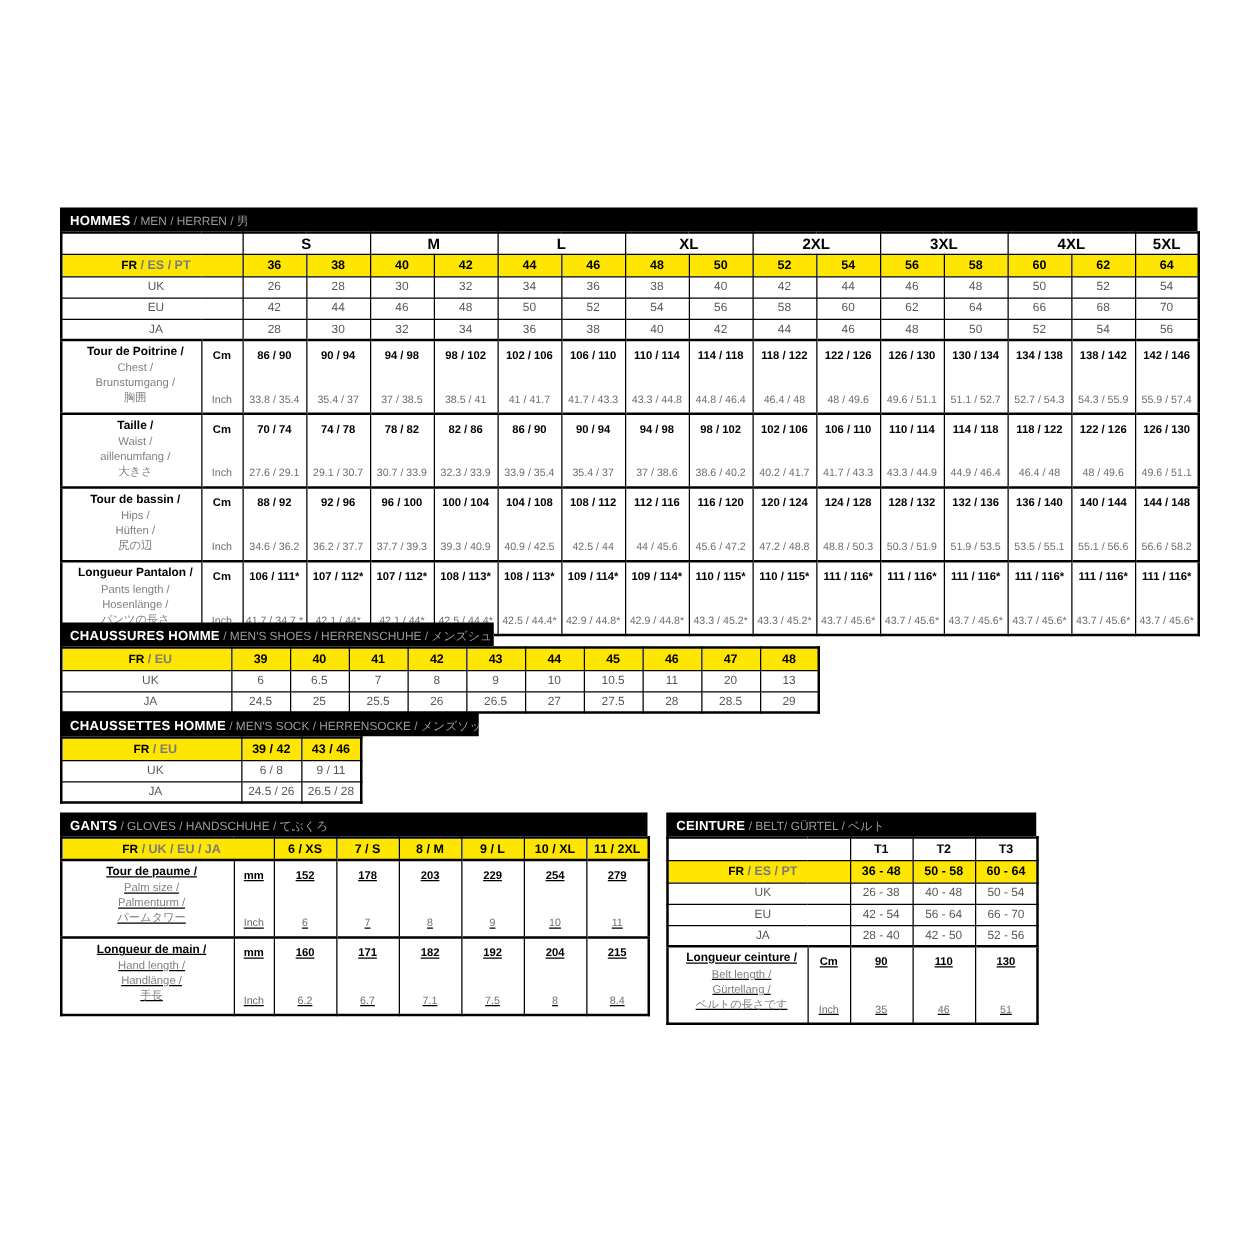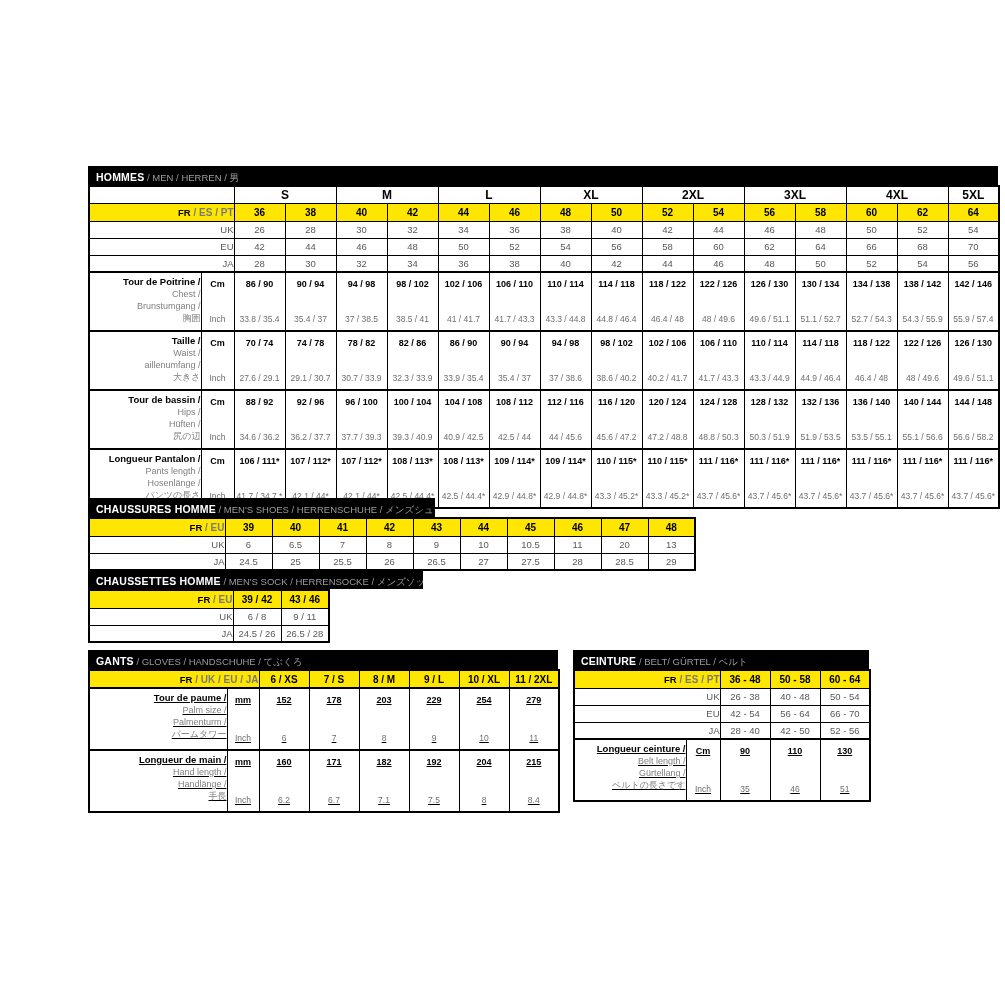--- a/index.html
+++ b/index.html
@@ -1,17 +1,17 @@
 <!DOCTYPE html>
 <html><head>
 <meta charset="utf-8">
 <style>
   html,body{margin:0;padding:0;background:#fff;}
   body{width:1005px;height:1005px;position:relative;font-family:"Liberation Sans",sans-serif;color:#000;}
-  .sec{position:absolute;margin-left:40px;}
+  .sec{position:absolute;}
   .sec-men{left:48px;top:166px;width:910px;}
   .sec-shoes{left:48px;top:498px;width:606px;}
   .sec-socks{left:48px;top:570px;width:240px;}
   .sec-gloves{left:48px;top:650px;width:470px;}
   .sec-belt{left:533px;top:650px;width:296px;}
   .bar{background:#000;color:#fff;height:19px;line-height:19px;padding-left:8px;box-sizing:border-box;white-space:nowrap;overflow:hidden;}
   .bar-main{font-weight:bold;font-size:10.5px;letter-spacing:.2px;}
   .bar-rest{color:#9c9c9c;font-size:9.5px;}
   .sec-shoes .bar{width:347px;}
   .sec-socks .bar{width:335px;}
@@ -22,21 +22,21 @@
   .sec-gloves table{width:470px;}
   .sec-belt table{width:296px;}
   td{border:1px solid #000;text-align:center;vertical-align:middle;font-size:9.5px;color:#58585a;padding:0;white-space:nowrap;overflow:hidden;}
   tr.r-groups{height:17px;} tr.r-groups td{font-weight:bold;color:#000;font-size:12px;}
   tr.r-header{height:18px;} tr.r-header td{font-weight:bold;color:#000;font-size:10px;}
   tr.r-yellow{height:18px;} tr.r-yellow td{background:#FFE600;font-weight:bold;color:#000;font-size:10px;}
   tr.r-plain{height:17px;}
   tr.r-measure td{border-top:2px solid #000;vertical-align:top;}
   .sec-men tr.r-measure{height:57px;}
   .sec-gloves tr.r-measure,.sec-belt tr.r-measure{height:60px;text-decoration:underline;}
-  td.lbl{text-align:right;padding-left:6px;}
+  td.lbl{text-align:center;padding-left:6px;}
   .lbl-main{font-weight:bold;color:#000;font-size:9.5px;line-height:13px;}
   .lbl-rest2{font-weight:bold;color:#7a7a7a;font-size:10px;}
   .lbl-line{color:#808080;font-size:9px;font-weight:normal;line-height:12px;}
   td.m-lbl{padding-top:2px;}
   .dual{display:flex;flex-direction:column;justify-content:space-between;box-sizing:border-box;padding:6px 1px;}
   .sec-men .dual{height:57px;}
   .sec-gloves .dual,.sec-belt .dual{height:60px;}
   .v-top,.u-top{font-weight:bold;color:#000;font-size:9px;}
   .v-bot,.u-bot{color:#6e6e6e;font-size:8.5px;}
 </style>
@@ -798,20 +798,26 @@
   </div>
   <table>
       <colgroup>
         <col style="width: 112px;">
         <col style="width: 34px;">
         <col style="width: 50px;">
         <col style="width: 50px;">
         <col style="width: 50px;">
       </colgroup>
       <tbody>
+        <tr class="r-header">
+          <td class="lbl" colspan="2"></td>
+          <td class="hdr">T1</td>
+          <td class="hdr">T2</td>
+          <td class="hdr">T3</td>
+        </tr>
         <tr class="r-yellow">
           <td class="lbl" colspan="2"><span class="lbl-main">FR</span><span class="lbl-rest2"> / ES / PT</span></td>
           <td class="yv">36 - 48</td>
           <td class="yv">50 - 58</td>
           <td class="yv">60 - 64</td>
         </tr>
         <tr class="r-plain">
           <td class="lbl" colspan="2">UK</td>
           <td class="pv">26 - 38</td>
           <td class="pv">40 - 48</td>

